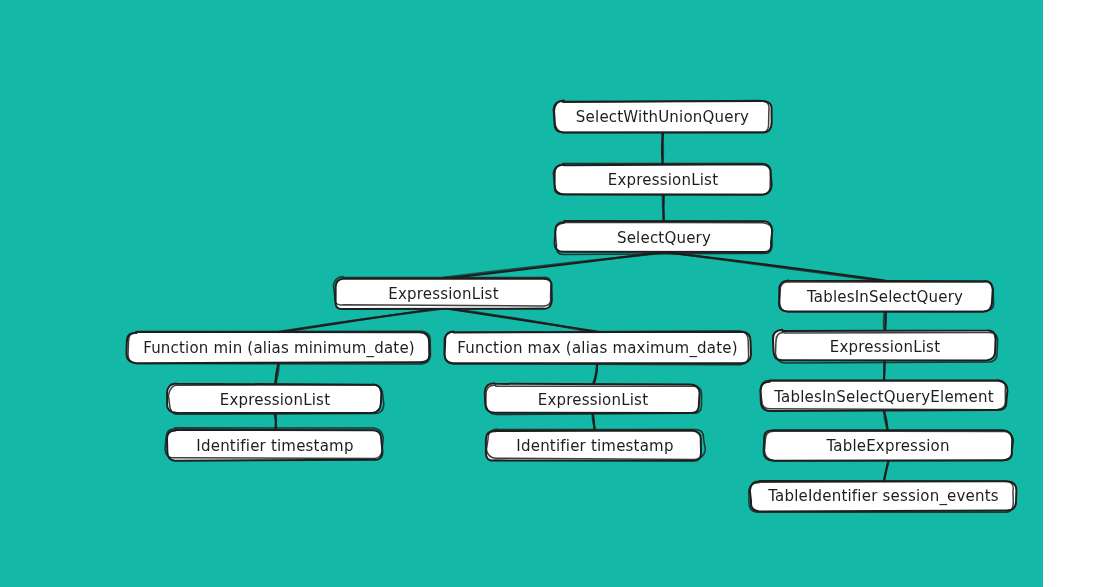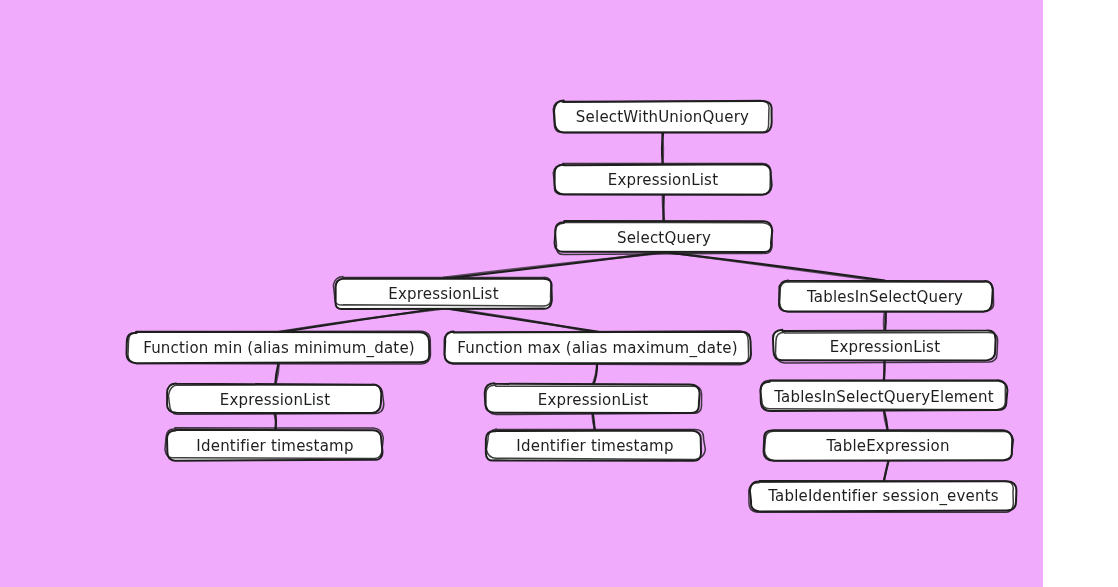--- a/index.html
+++ b/index.html
@@ -11,21 +11,21 @@
   body {
     width: 1118px;
     height: 587px;
     overflow: hidden;
     font-family: "DejaVu Sans", sans-serif;
   }
   #canvas {
     position: relative;
     width: 1043px;
     height: 587px;
-    background: #f0abfc;
+    background: #14b8a6;
   }
   svg#diagram {
     position: absolute;
     top: 0;
     left: 0;
     width: 1118px;
     height: 587px;
     display: block;
   }
   .edge {

